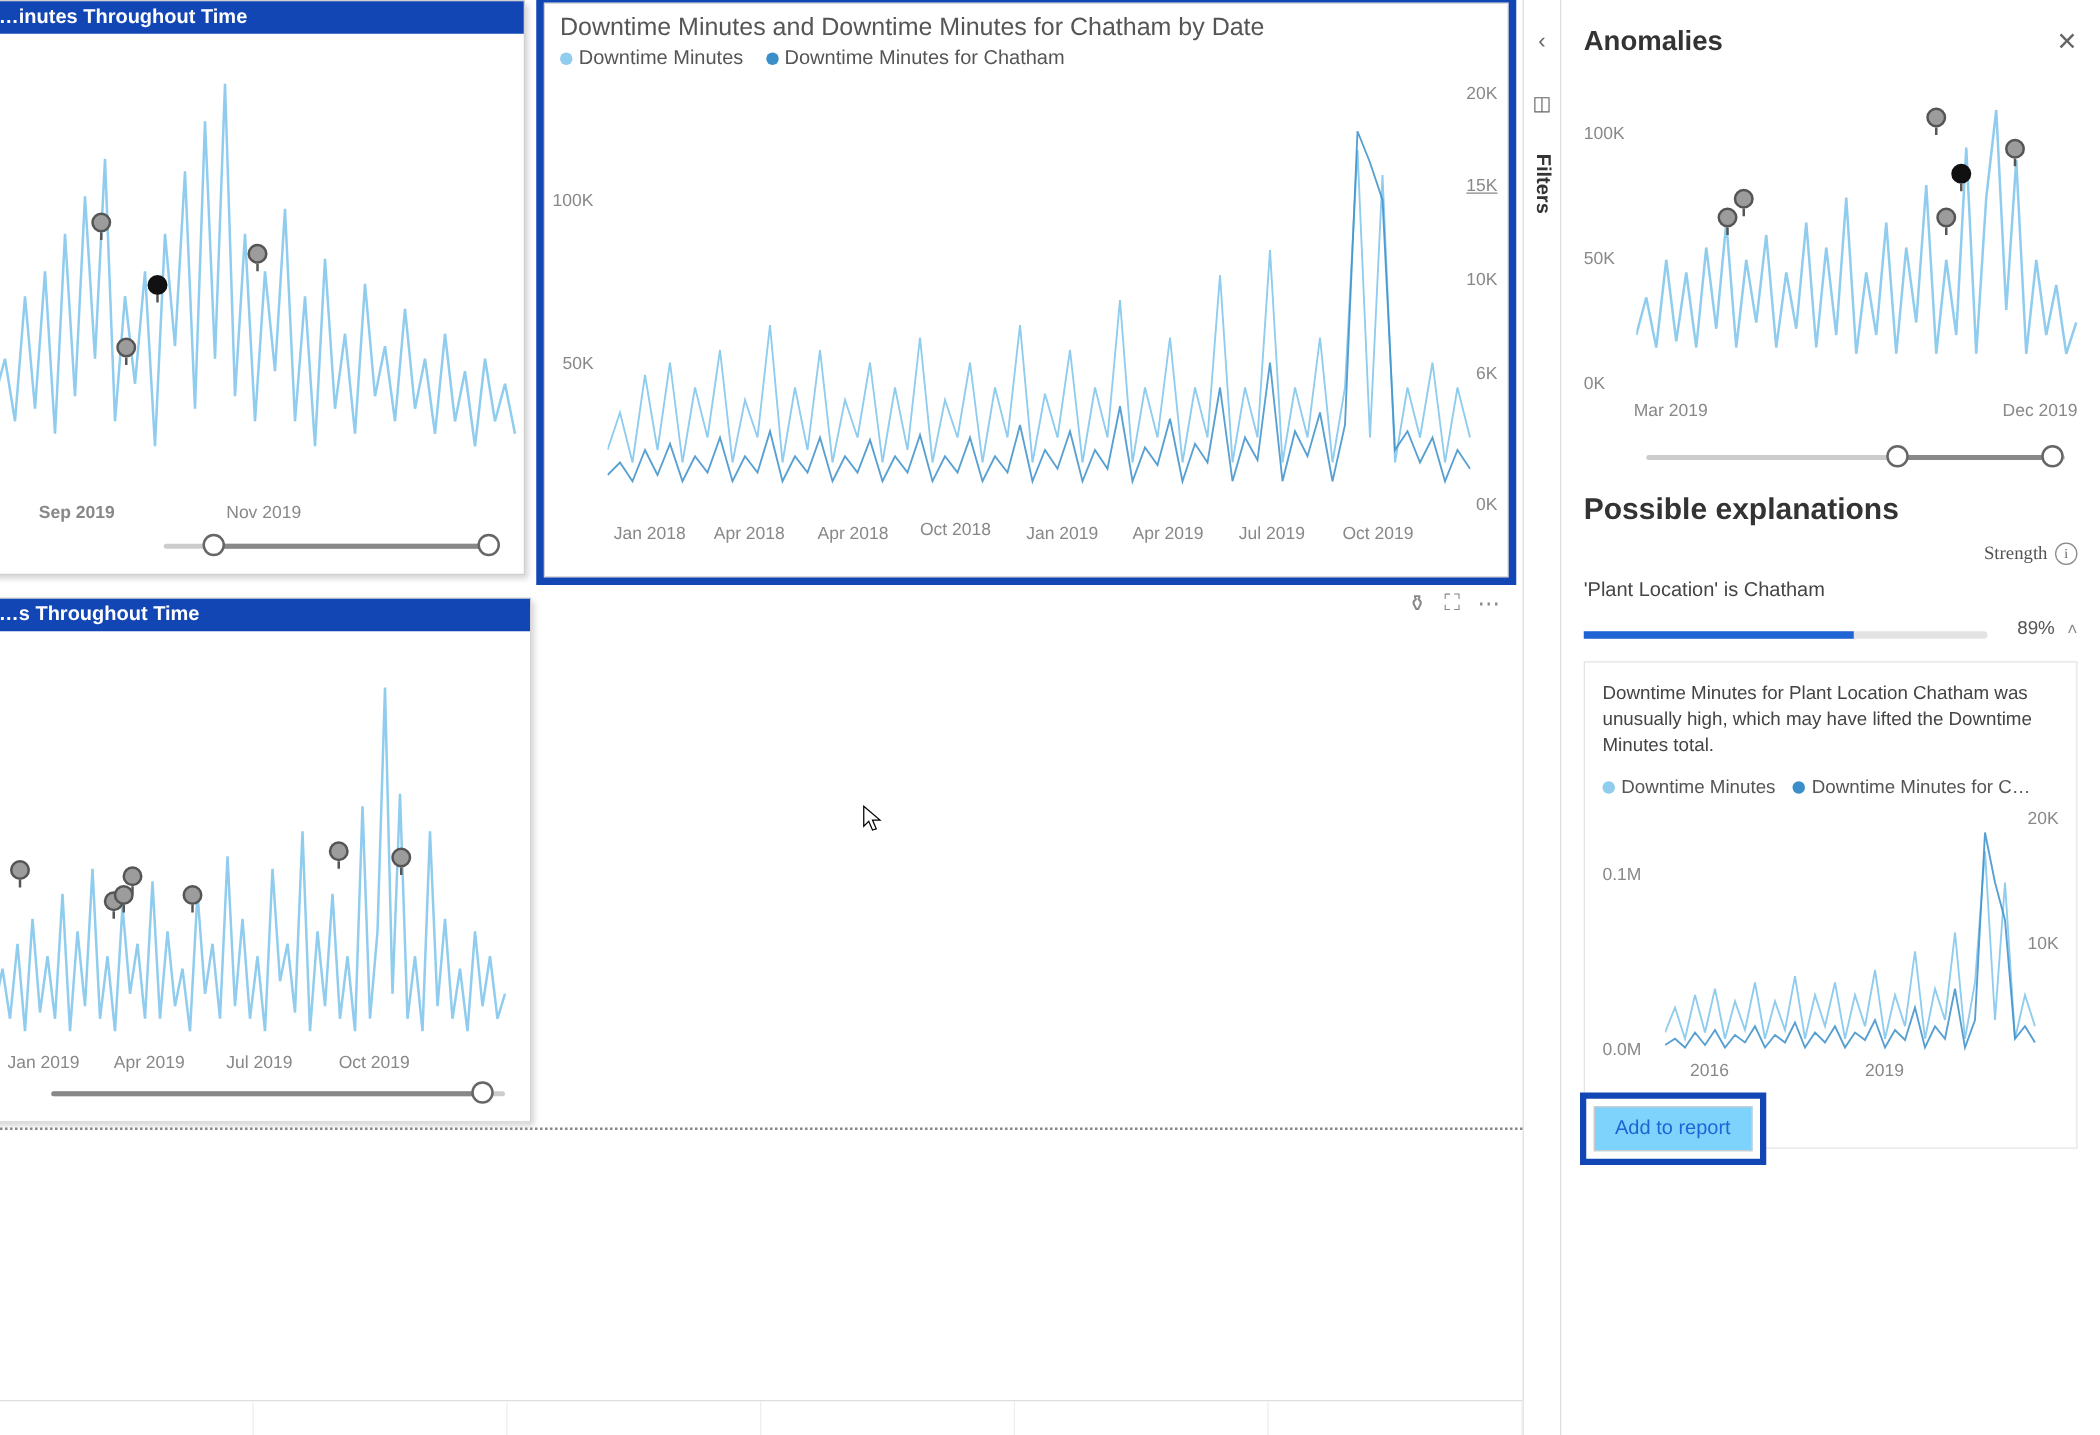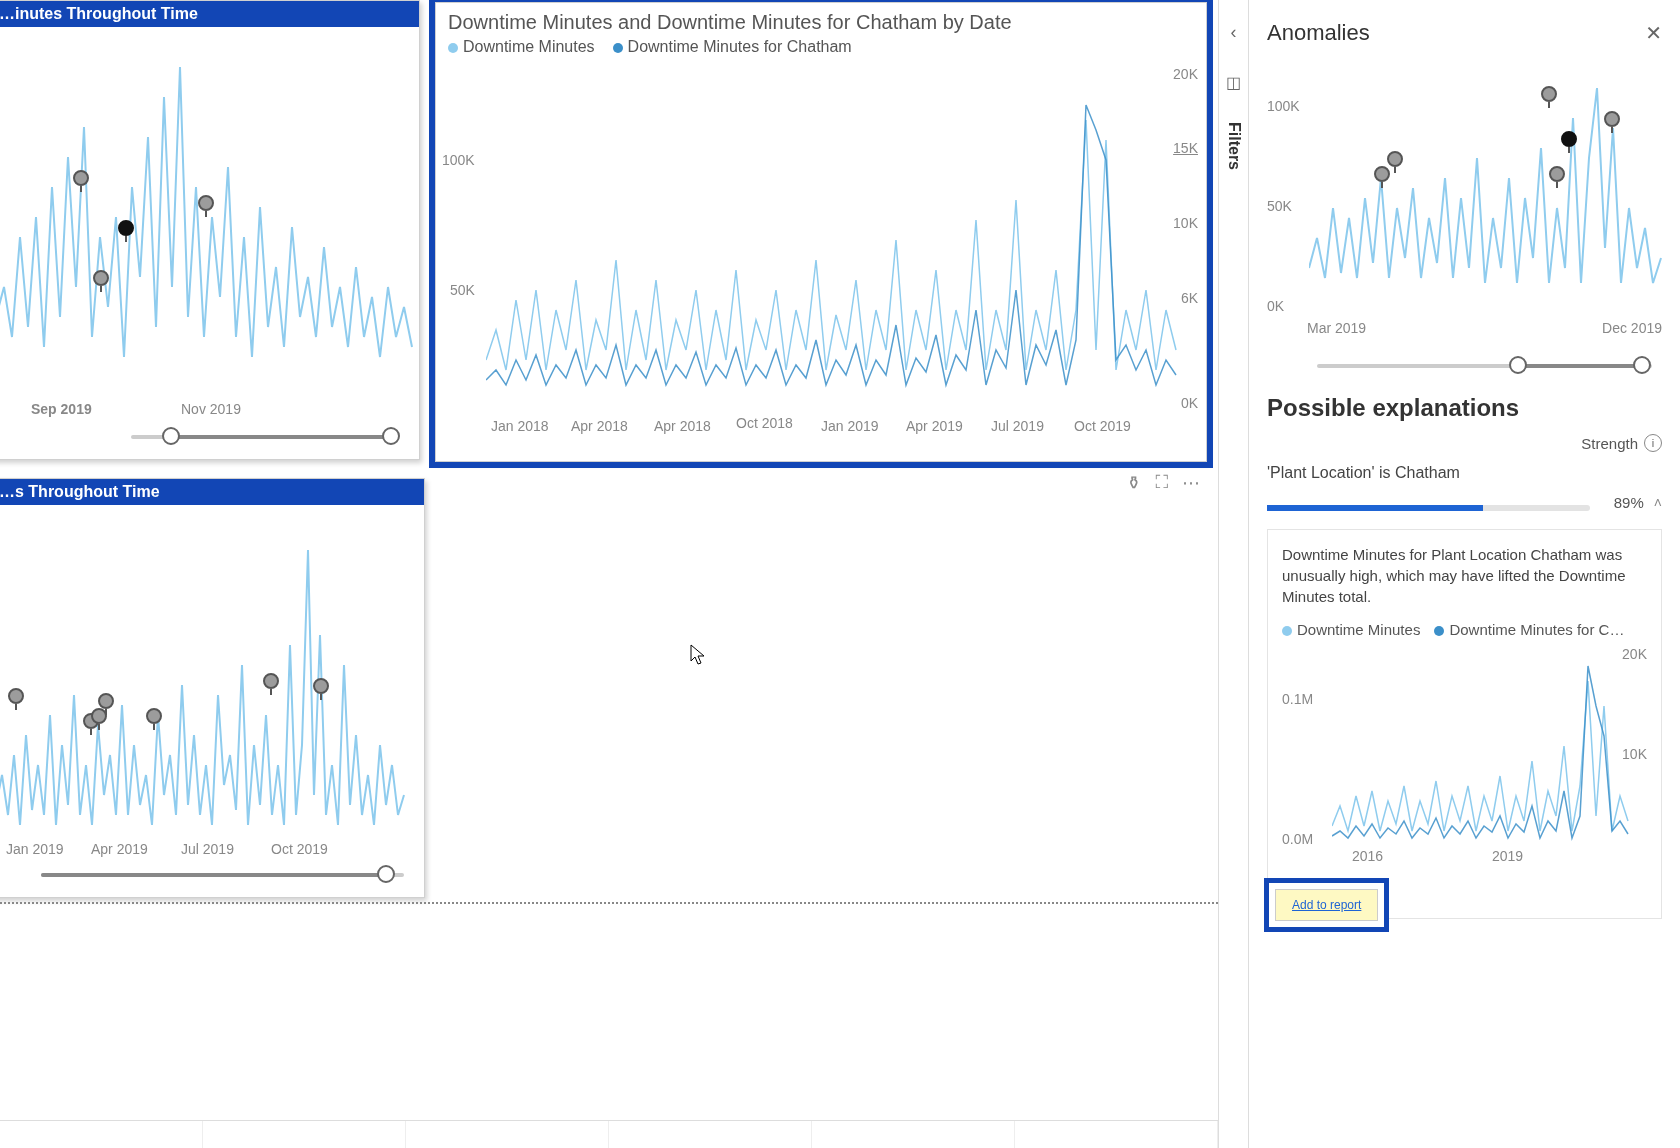--- a/index.html
+++ b/index.html
@@ -5,47 +5,47 @@
   * { box-sizing: border-box; margin: 0; padding: 0; }
   html, body { width: 1680px; height: 1148px; font-family: "Segoe UI", Arial, sans-serif; background: #fff; color: #222; overflow: hidden; }
   .root { display: flex; width: 100%; height: 100%; }
   .canvas { flex: 1 1 auto; position: relative; }
   .filters-rail { width: 30px; border-left: 1px solid #ddd; display: flex; flex-direction: column; align-items: center; padding-top: 22px; gap: 30px; }
   .filters-rail .chev { font-size: 18px; color: #666; cursor: pointer; }
   .filters-rail .share { font-size: 16px; color: #666; cursor: pointer; }
   .filters-rail .filters-label { writing-mode: vertical-rl; font-size: 16px; color: #333; font-weight: 600; }
   .anomalies { width: 432px; border-left: 1px solid #ddd; padding: 20px 18px 20px 18px; display: flex; flex-direction: column; gap: 12px; overflow: auto; }
   .anomalies-header { display: flex; justify-content: space-between; align-items: center; }
-  .anomalies-header h2 { font-size: 22px; font-weight: 400; color: #333; }
+  .anomalies-header h2 { font-size: 22px; font-weight: 700; color: #333; }
   .anomalies-header .close { font-size: 20px; color: #666; cursor: pointer; }
   .mini-chart-box { position: relative; }
   .mini-chart-box .ylab { position: absolute; left: 0; font-size: 14px; color: #888; }
   .mini-chart-box svg { display: block; }
   .range-axis { display: flex; justify-content: space-between; font-size: 14px; color: #888; margin-left: 40px; }
   .range-slider { position: relative; height: 20px; margin: 8px 10px 0 50px; }
   .range-slider .track { position: absolute; top: 8px; left: 0; right: 0; height: 4px; background: #ccc; border-radius: 2px; }
   .range-slider .fill  { position: absolute; top: 8px; height: 4px; background: #888; border-radius: 2px; }
   .range-slider .thumb { position: absolute; top: 0; width: 18px; height: 18px; border: 2px solid #666; background: #fff; border-radius: 50%; transform: translateX(-50%); cursor: pointer; }
   .anomaly-desc { font-size: 16px; color: #444; line-height: 1.4; }
   .section-title { font-size: 24px; font-weight: 600; color: #333; margin-top: 6px; }
-  .strength-row { display: flex; justify-content: flex-end; align-items: center; gap: 6px; font-size: 15px; color: #555; }
+  .strength-row { display: flex; justify-content: flex-end; align-items: center; gap: 6px; font-size: 15px; color: #555; font-family: Liberation Serif, serif; }
   .info-icon { display:inline-flex; width:18px; height:18px; border:1px solid #888; border-radius:50%; align-items:center; justify-content:center; font-size:11px; color:#666;}
   .explanation-label { font-size: 16px; color: #444; }
   .strength-bar-row { display: flex; align-items: flex-end; gap: 10px; }
   .strength-bar { flex: 1; height: 6px; background: #e3e3e3; border-radius: 3px; position: relative; }
   .strength-bar .fill { position: absolute; left:0; top:0; bottom:0; background: #1e64d4; }
   .strength-pct { font-size: 15px; color: #555; width: 44px; text-align: right; }
   .strength-chev { color: #888; font-size: 14px; cursor: pointer; }
   .explanation-card { border: 1px solid #e4e4e4; padding: 14px 14px 52px 14px; position: relative; margin-top: 6px; }
   .explanation-card .text { font-size: 15px; color: #444; line-height: 1.4; }
   .legend-line { display: flex; gap: 14px; font-size: 15px; color: #555; margin-top: 14px; }
   .legdot { width:10px; height:10px; border-radius:50%; display:inline-block; vertical-align:middle; margin-right:5px;}
   .card-ylabels { position: absolute; font-size: 14px; color: #888; }
   .add-btn-wrap { position: absolute; left: -4px; bottom: -14px; border: 5px solid #1246b5; padding: 6px; background: #fff; }
-  .add-btn { border: 1px solid #ccc; background: #fef9c3; color: #1e64d4; font-size: 12px; padding: 8px 16px; cursor: pointer; text-decoration: underline; }
+  .add-btn { border: 1px solid #ccc; background: #7dd3fc; color: #1e64d4; font-size: 16px; padding: 8px 16px; cursor: pointer; }
 
   
   .visual { position: absolute; background:#fff; border:1px solid #d0d0d0; box-shadow: 2px 3px 5px rgba(0,0,0,0.18); }
   .visual .title-bar { background:#1246b5; color:#fff; font-size:16px; font-weight:600; padding:4px 8px; white-space:nowrap; overflow:hidden;}
   .visual .body { position: relative; width:100%; }
   .sel-highlight { outline: 6px solid #1246b5; }
 
   .chart-title-plain { font-size: 20px; color: #555; padding: 8px 12px 0 12px; }
   .legend-plain { font-size: 16px; color: #555; padding: 4px 12px; display:flex; gap:18px;}
   .axis-label { position:absolute; font-size:14px; color:#888; }

